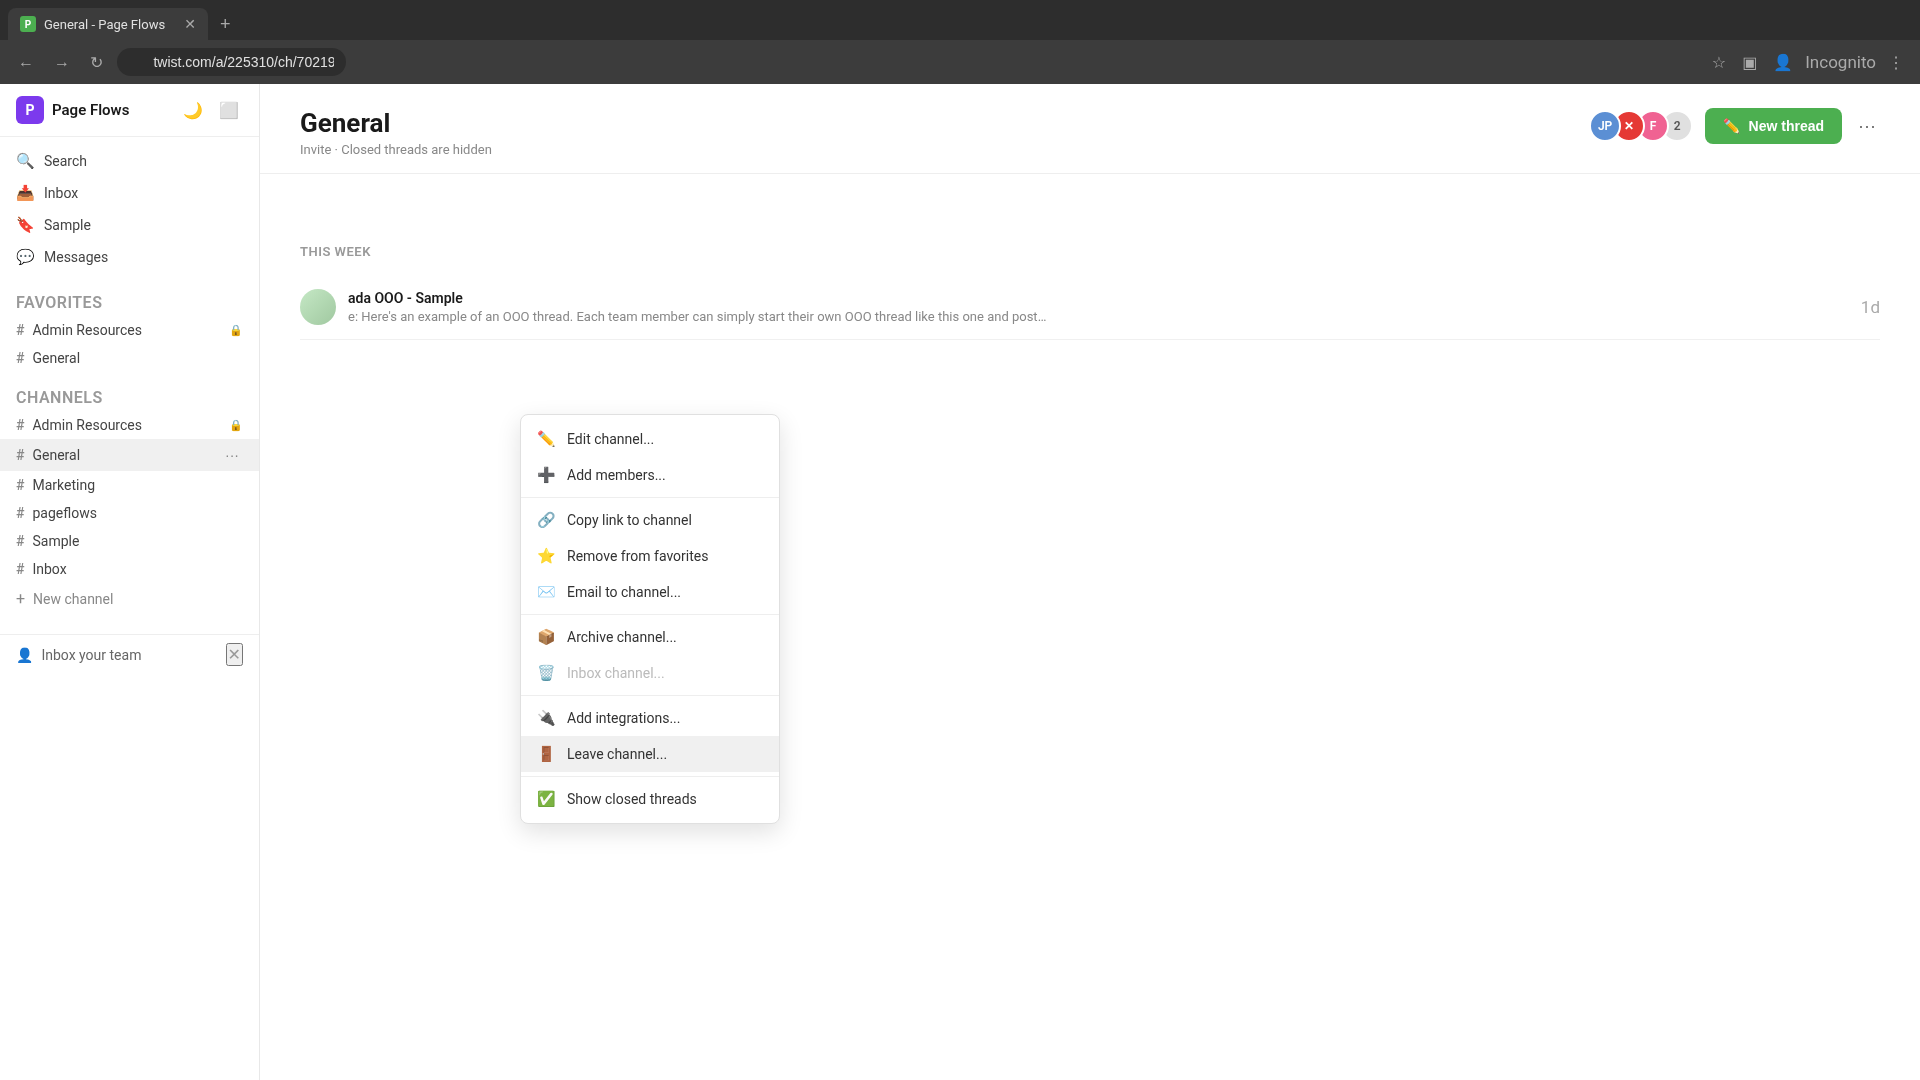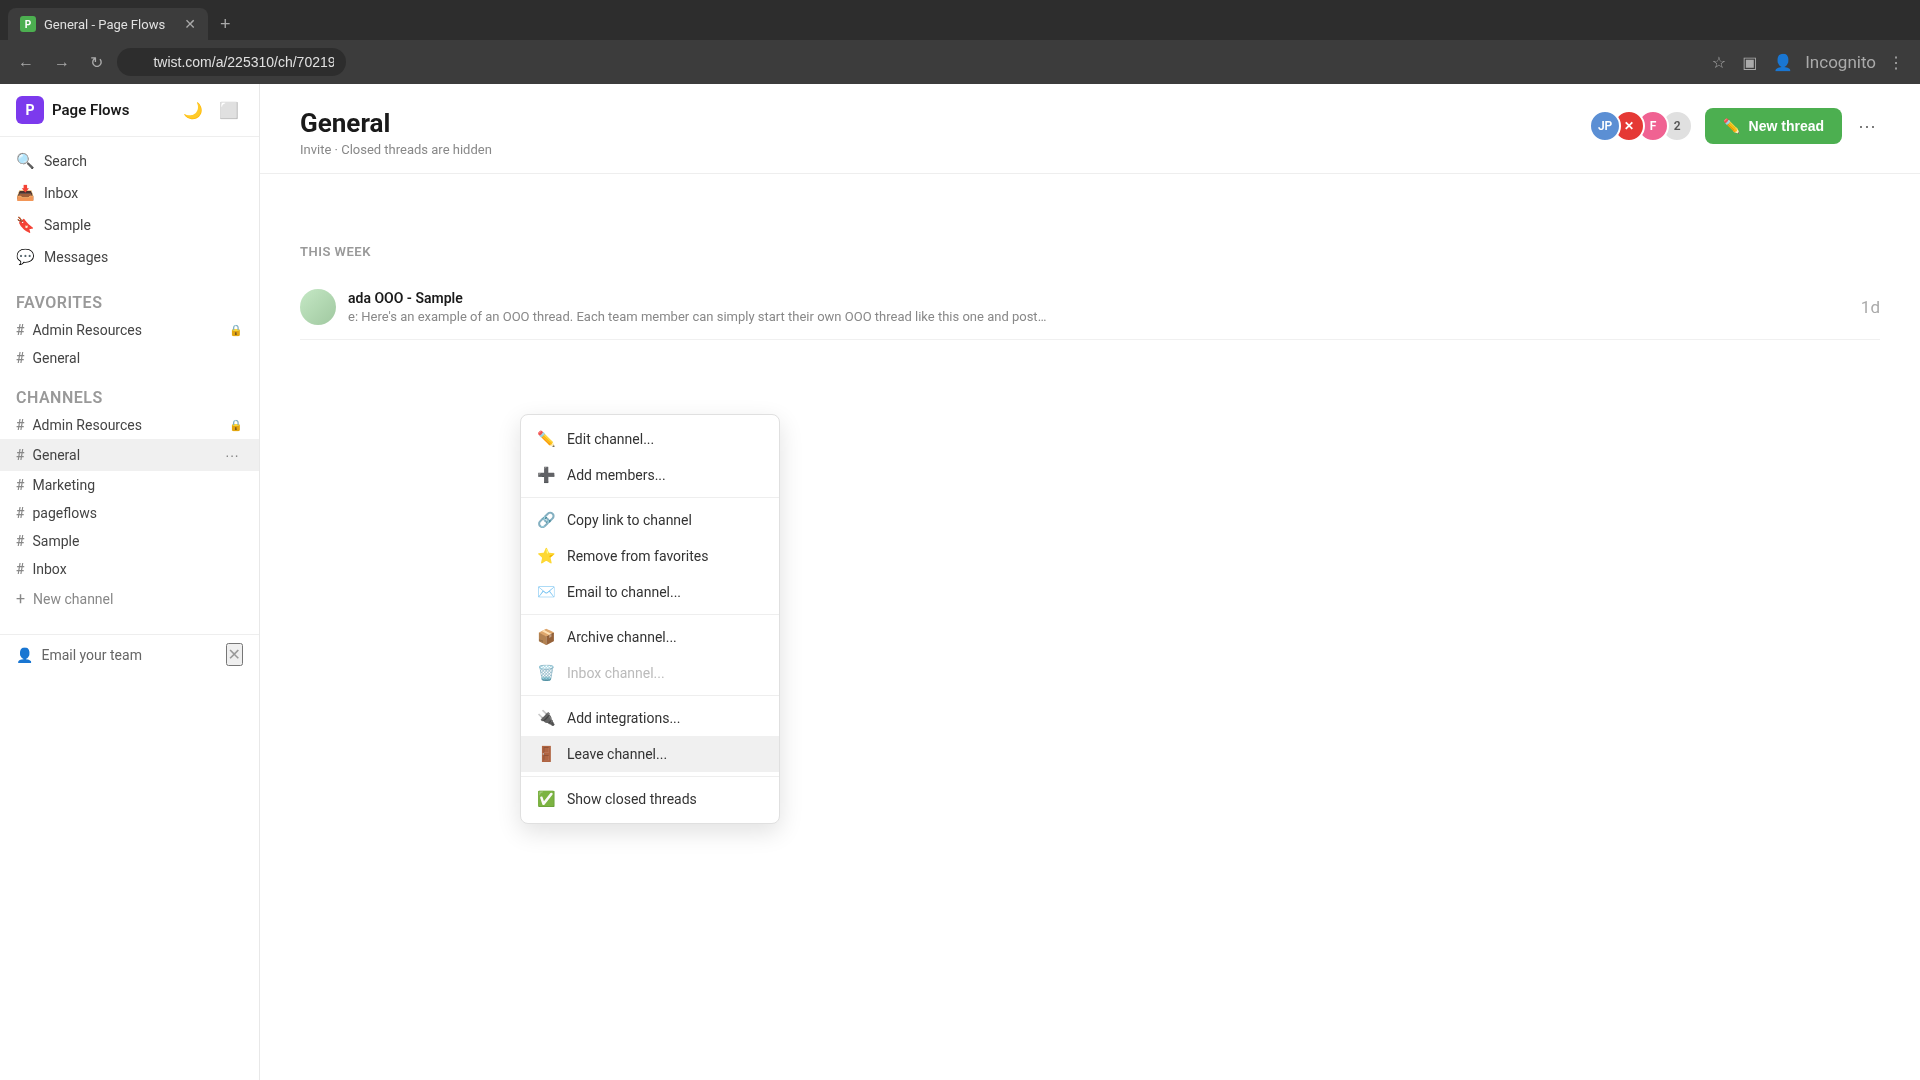--- a/index.html
+++ b/index.html
@@ -202,21 +202,21 @@
       </div>
 
       <div class="new-channel-item">
         <span style="font-size:16px; color:#888;">+</span>
         <span>New channel</span>
       </div>
     </div>
 
     <div class="invite-item" style="margin-top: 16px;">
       <span>👤</span>
-      <span>Email your team</span>
+      <span>Inbox your team</span>
       <button class="close-btn">✕</button>
     </div>
   </div>
 
   <div class="main-content" style="position:relative;">
     <div class="channel-header">
       <div class="channel-header-info">
         <div class="channel-title">General</div>
         <div class="channel-meta">Invite · Closed threads are hidden</div>
       </div>

